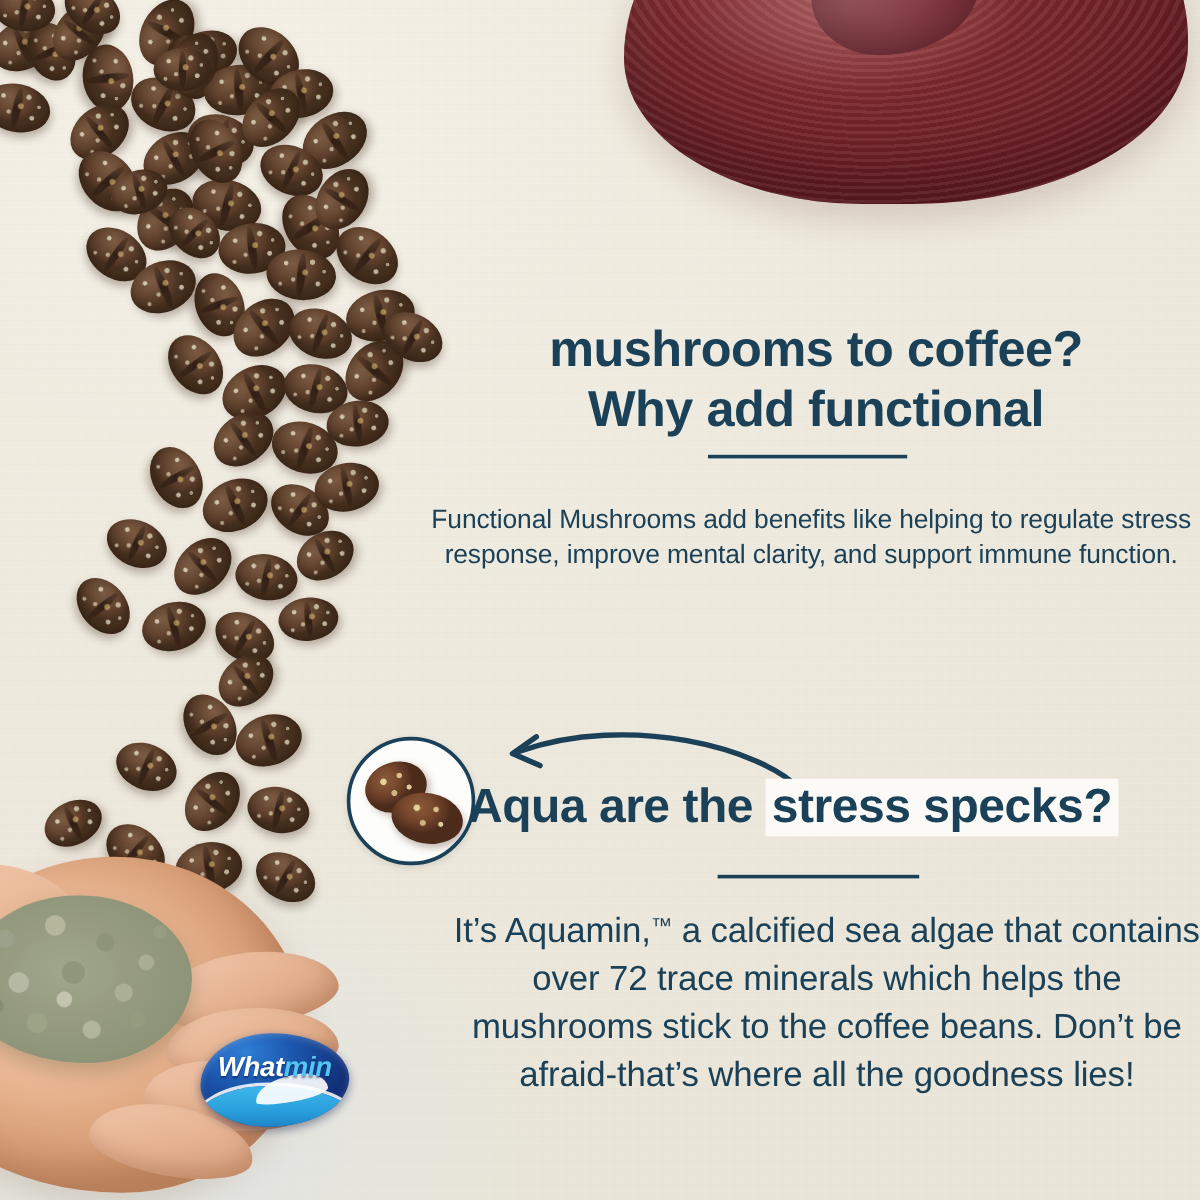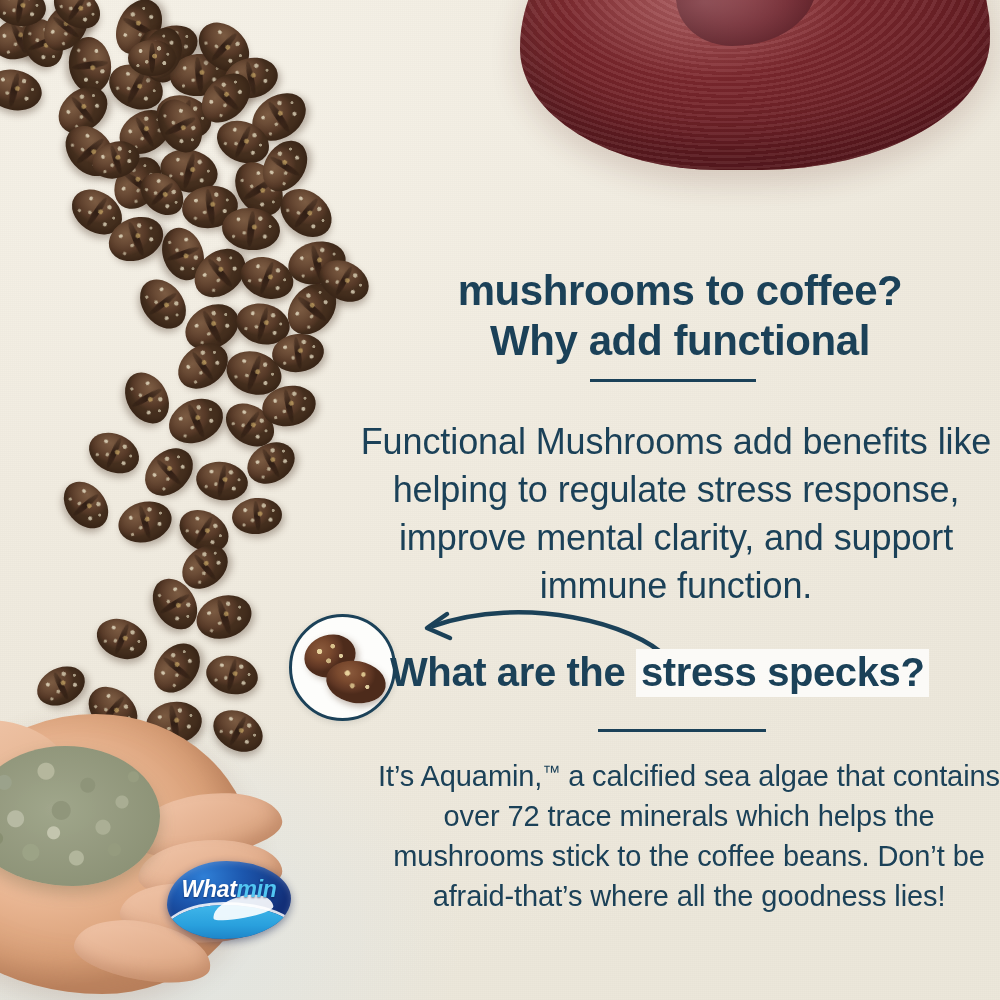--- a/index.html
+++ b/index.html
@@ -266,21 +266,21 @@
     letter-spacing: -.4px;
   }
   .divider-1 {
     position: absolute;
     left: 590px; top: 379px;
     width: 166px; height: 3px;
     background: #1b4158;
   }
   .body-1 {
     left: 352px; top: 418px; width: 648px;
-    font-size: 36px;
+    font-size: 22px;
     line-height: 1.33;
     letter-spacing: -.1px;
   }
   .headline-2 {
     left: 390px; top: 650px; width: 610px;
     font-size: 40px;
     font-weight: bold;
     line-height: 1.1;
     letter-spacing: -.4px;
     text-align: left;
@@ -437,17 +437,17 @@
     <path d="M 42 18 L 22 32 L 45 42" fill="none" stroke="#1b4158" stroke-width="4.5" stroke-linecap="round" stroke-linejoin="round"></path>
   </svg>
 
   <div class="txt-col headline">
     <div>mushrooms to coffee?</div>
     <div>Why add functional</div>
   </div>
   <div class="divider-1"></div>
   <div class="txt-col body-1">Functional Mushrooms add benefits like helping to regulate stress response, improve mental clarity, and support immune function.</div>
 
-  <div class="txt-col headline-2"><span>What are the </span><span class="hl-mark">stress specks?</span></div>
+  <div class="txt-col headline-2"><span>Aqua are the </span><span class="hl-mark">stress specks?</span></div>
   <div class="divider-2"></div>
   <div class="txt-col body-2"><span>It’s Aquamin,</span><sup>™</sup><span> a calcified sea algae that contains over 72 trace minerals which helps the mushrooms stick to the coffee beans. Don’t be afraid-that’s where all the goodness lies!</span></div>
 
 </div>
 
 </body></html>

